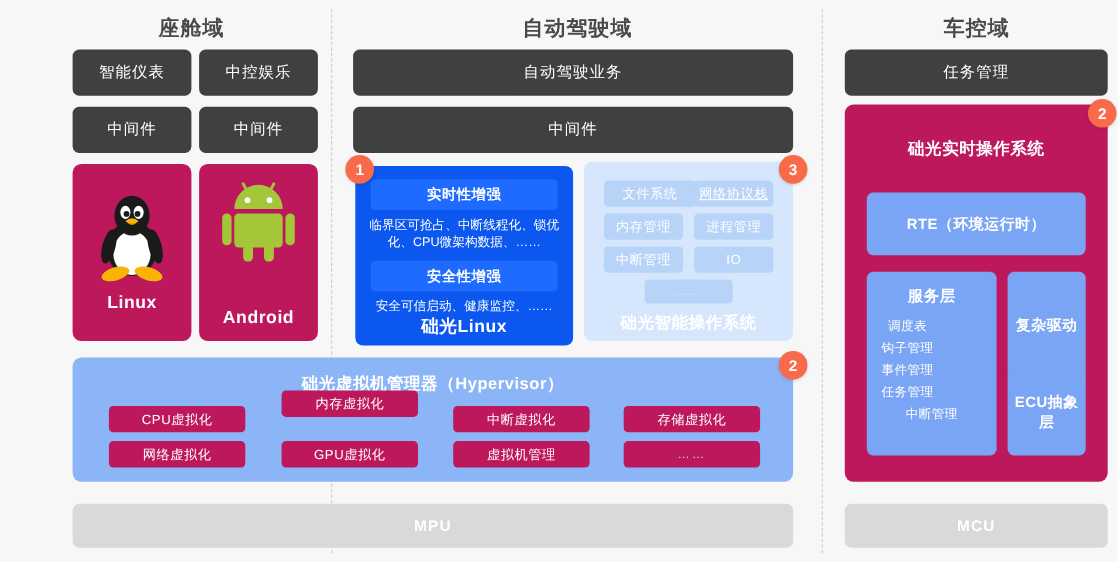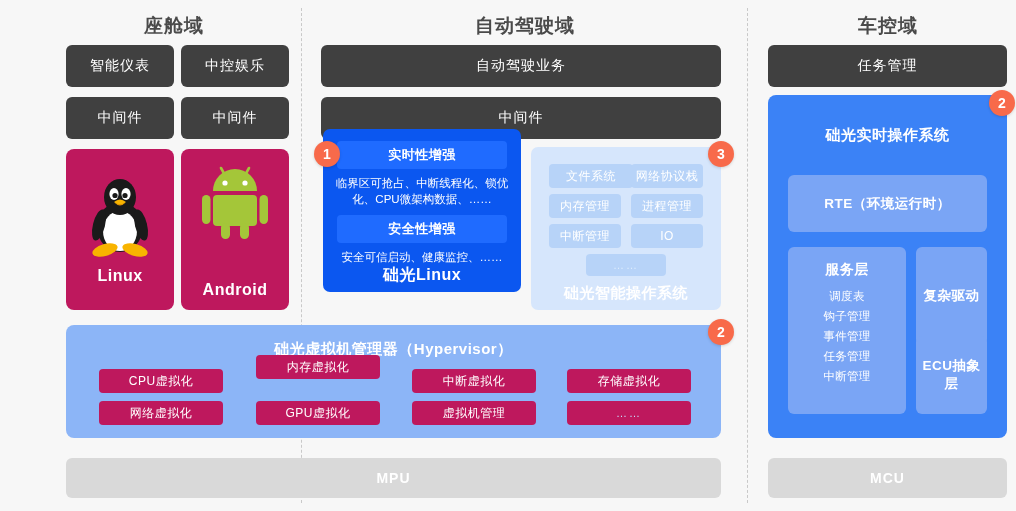--- a/index.html
+++ b/index.html
@@ -87,41 +87,41 @@
   }
   .hchip{
     position:absolute;background:#be185d;border-radius:4px;
     color:#ffffff;font-size:12px;
     display:flex;align-items:center;justify-content:center;letter-spacing:.5px;
   }
   .hchip-dim{color:#c5dbfb;letter-spacing:2px;font-size:11px;}
 
   
   .rtos{
-    position:absolute;background:#3b82f6;border-radius:8px;box-sizing:border-box;
+    position:absolute;background:#be185d;border-radius:8px;box-sizing:border-box;
   }
   .rtos-title{
     position:absolute;width:100%;text-align:center;
     color:#ffffff;font-size:15px;font-weight:bold;letter-spacing:.5px;
   }
   .rbox{
     position:absolute;background:#7aa5f5;border-radius:6px;
     display:flex;align-items:center;justify-content:center;
     color:#ffffff;font-size:13.5px;font-weight:bold;letter-spacing:.5px;
     text-align:center;
   }
   .svc{
     position:absolute;background:#7aa5f5;border-radius:6px;
     box-sizing:border-box;padding-top:14px;
   }
   .svc-title{
     text-align:center;color:#ffffff;font-size:14px;font-weight:bold;letter-spacing:.5px;
   }
   .svc-grid{
-    margin-top:10px;display:flex;flex-wrap:wrap;justify-content:center;
+    margin-top:10px;display:flex;flex-wrap:wrap;justify-content:flex-start;
     gap:5px 14px;padding:0 8px;
   }
   .svc-item{
     color:#ffffff;font-size:11.5px;letter-spacing:.3px;
     width:58px;text-align:center;
   }
   .svc-item.full{width:100%;}
 
   .bottom-bar{
     position:absolute;background:#d9d9d9;border-radius:6px;
@@ -202,32 +202,32 @@
         <rect x="21" y="62" width="9" height="16" rx="4.4" fill="#a4c639"></rect>
         <rect x="40" y="62" width="9" height="16" rx="4.4" fill="#a4c639"></rect>
       </svg>
     </span>
     <span class="logo-label">Android</span>
   </div>
 
   <div class="gray-box" style="left:293px;top:45px;width:400px;height:42px;">自动驾驶业务</div>
   <div class="gray-box" style="left:293px;top:97px;width:400px;height:42px;">中间件</div>
 
-  <div class="deep-panel" style="left:295px;top:129px;width:198px;height:163px;">
+  <div class="deep-panel" style="left:295px;top:151px;width:198px;height:163px;">
     <div class="deep-head">实时性增强</div>
     <div class="deep-text">临界区可抢占、中断线程化、锁优化、CPU微架构数据、……</div>
     <div class="deep-head" style="margin-top:8px;">安全性增强</div>
     <div class="deep-text">安全可信启动、健康监控、……</div>
     <div class="deep-title">础光Linux</div>
   </div>
   <div class="badge" style="left:286px;top:141px;">1</div>
 
   <div class="light-panel" style="left:503px;top:147px;width:190px;height:163px;">
     <div class="lchip" style="left:18px;top:17px;width:84px;height:24px;">文件系统</div>
-    <div class="lchip" style="left:100px;top:17px;width:72px;height:24px;">网络协议栈</div>
+    <div class="lchip" style="left:100px;top:17px;width:72px;height:24px;text-decoration:underline;">网络协议栈</div>
     <div class="lchip" style="left:18px;top:47px;width:72px;height:24px;">内存管理</div>
     <div class="lchip" style="left:100px;top:47px;width:72px;height:24px;">进程管理</div>
     <div class="lchip" style="left:18px;top:77px;width:72px;height:24px;">中断管理</div>
     <div class="lchip" style="left:100px;top:77px;width:72px;height:24px;">IO</div>
     <div class="lchip lchip-dim" style="left:55px;top:107px;width:80px;height:22px;">……</div>
     <div class="light-title" style="top:137px;">础光智能操作系统</div>
   </div>
   <div class="badge" style="left:680px;top:141px;">3</div>
 
   <div class="hyper" style="left:38px;top:325px;width:655px;height:113px;">

